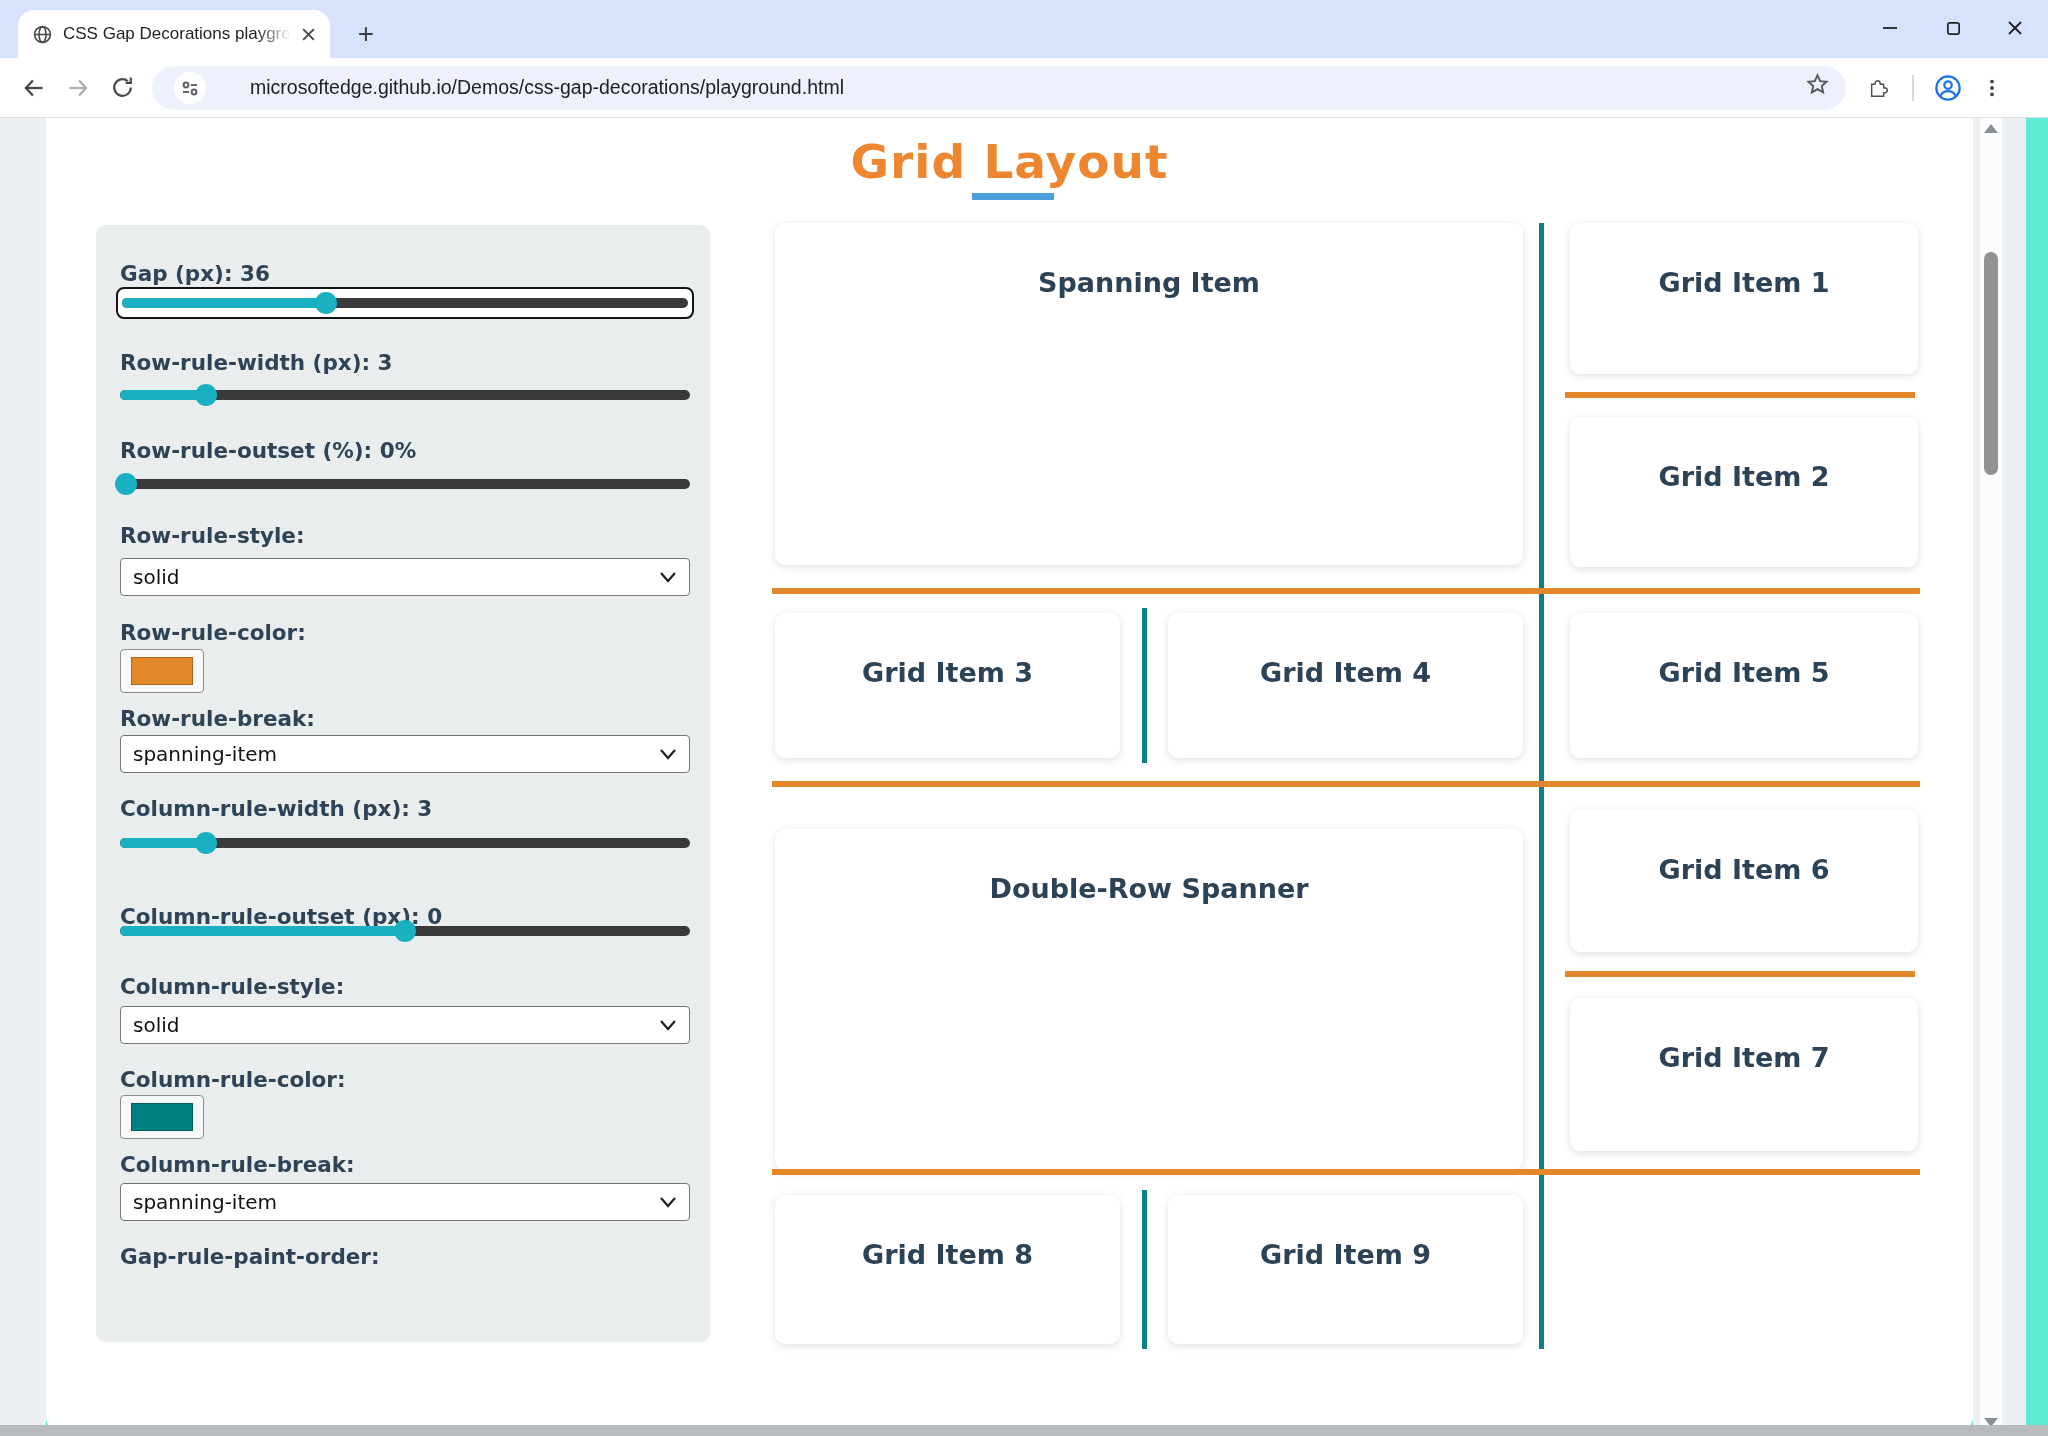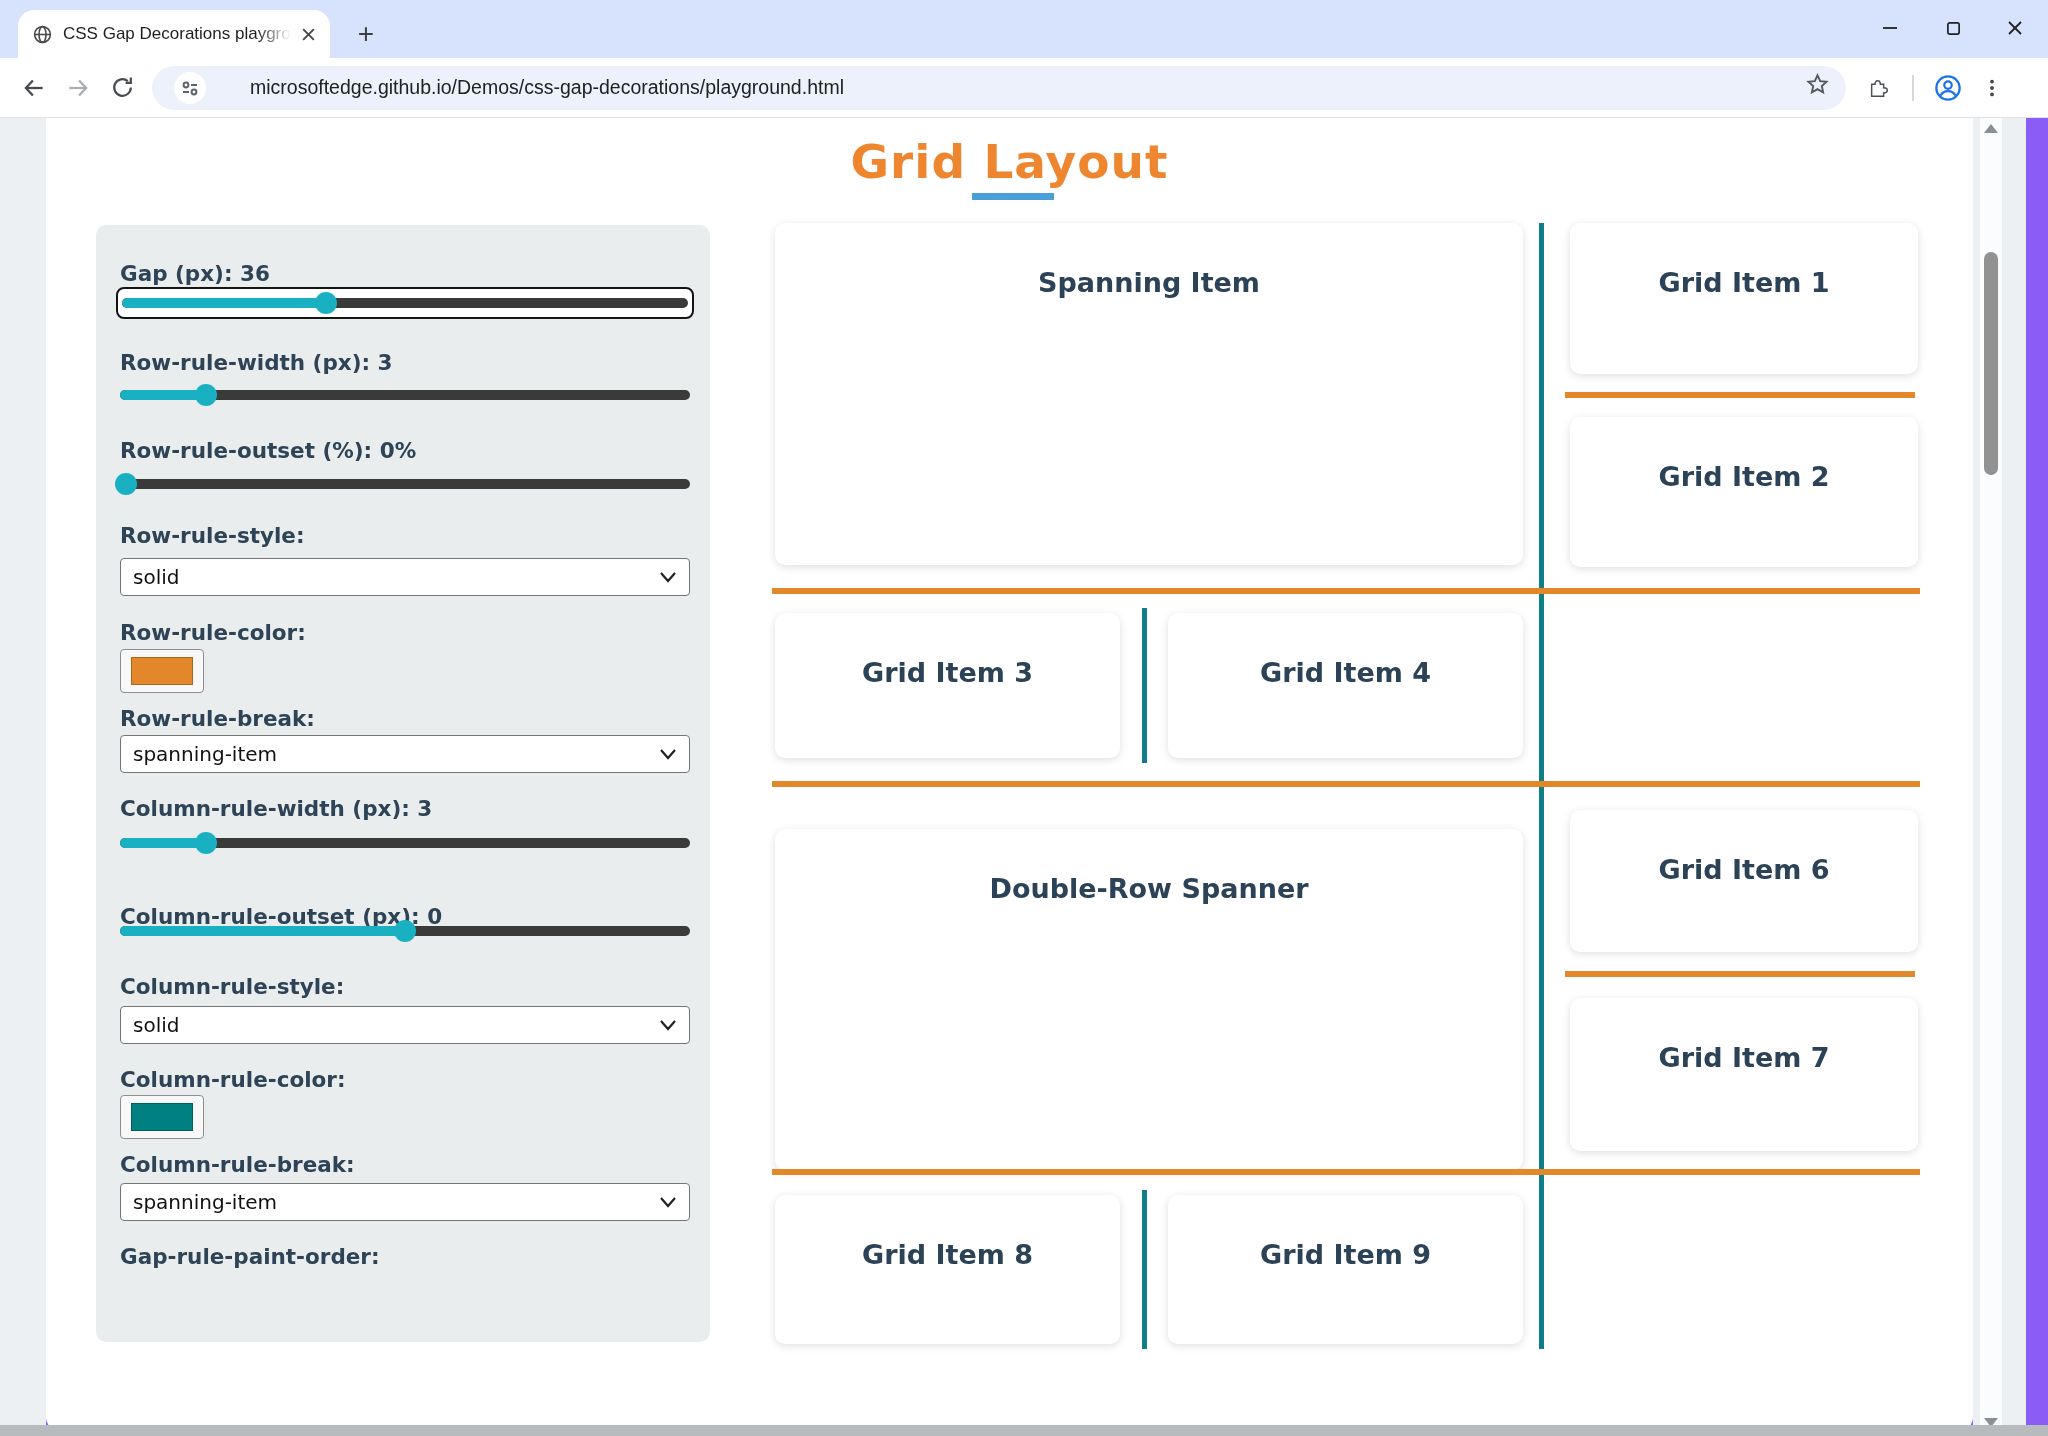--- a/index.html
+++ b/index.html
@@ -27,21 +27,21 @@
   #omnibox{position:relative;height:44px;flex:none;width:1694px;margin-left:8px;background:#edf1fb;
            border-radius:22px;display:flex;align-items:center;padding:0 22px;gap:30px;}
   #omnibox .url{font-family:"Liberation Sans",sans-serif;font-size:19.5px;color:#202124;margin-left:14px;
                 white-space:nowrap;overflow:hidden;}
   #badge{width:32px;height:32px;border-radius:50%;background:#fff;flex:none;}
   #star{position:absolute;right:16px;top:6px;}
   .tb-right{display:flex;align-items:center;margin-left:10px;}
   .vdiv{width:2px;height:26px;background:#d5d9dd;margin:0 12px;}
 
   
-  #page{position:absolute;left:0;top:118px;width:2048px;height:1318px;background:#8b5cf6;}
+  #page{position:absolute;left:0;top:118px;width:2048px;height:1318px;background:#5eead4;}
   .side-strip{position:absolute;top:0;height:1318px;background:#edf0f2;}
   #strip-l{left:0;width:46px;}
   #strip-r{left:1973px;width:53px;}
   #main{position:absolute;left:46px;top:0;width:1927px;height:1313px;background:#fff;
         border-radius:0 0 14px 14px;}
   #bottom-edge{position:absolute;left:0;top:1425px;width:2048px;height:11px;background:#b7bbbe;}
 
   #page-title{position:absolute;left:0;top:16px;width:1927px;text-align:center;
       font-size:47px;font-weight:bold;letter-spacing:1px;color:var(--title);}
   #title-underline{position:absolute;left:926px;top:75px;width:82px;height:7px;background:var(--underline);}
@@ -259,20 +259,21 @@
             </svg>
           </div>
           <div class="ctl-label" style="top: 1019px;">Gap-rule-paint-order:</div>
         </div>
 
       <div class="card" style="left:729px;top:105px;width:748px;height:342px;"><span>Spanning Item</span></div>
       <div class="card" style="left:1524px;top:105px;width:348px;height:151px;"><span>Grid Item 1</span></div>
       <div class="card" style="left:1524px;top:299px;width:348px;height:150px;"><span>Grid Item 2</span></div>
       <div class="card" style="left:729px;top:495px;width:345px;height:145px;"><span>Grid Item 3</span></div>
       <div class="card" style="left:1122px;top:495px;width:355px;height:145px;"><span>Grid Item 4</span></div>
+      <div class="card" style="left:1524px;top:495px;width:348px;height:145px;"><span>Grid Item 5</span></div>
       <div class="card" style="left:729px;top:711px;width:748px;height:341px;"><span>Double-Row Spanner</span></div>
       <div class="card" style="left:1524px;top:692px;width:348px;height:142px;"><span>Grid Item 6</span></div>
       <div class="card" style="left:1524px;top:880px;width:348px;height:153px;"><span>Grid Item 7</span></div>
       <div class="card" style="left:729px;top:1077px;width:345px;height:149px;"><span>Grid Item 8</span></div>
       <div class="card" style="left:1122px;top:1077px;width:355px;height:149px;"><span>Grid Item 9</span></div>
 
       <div class="col-rule" style="left:1493px;top:105px;height:1126px;"></div>
       <div class="col-rule" style="left:1096px;top:490px;height:155px;"></div>
       <div class="col-rule" style="left:1096px;top:1072px;height:159px;"></div>
 

